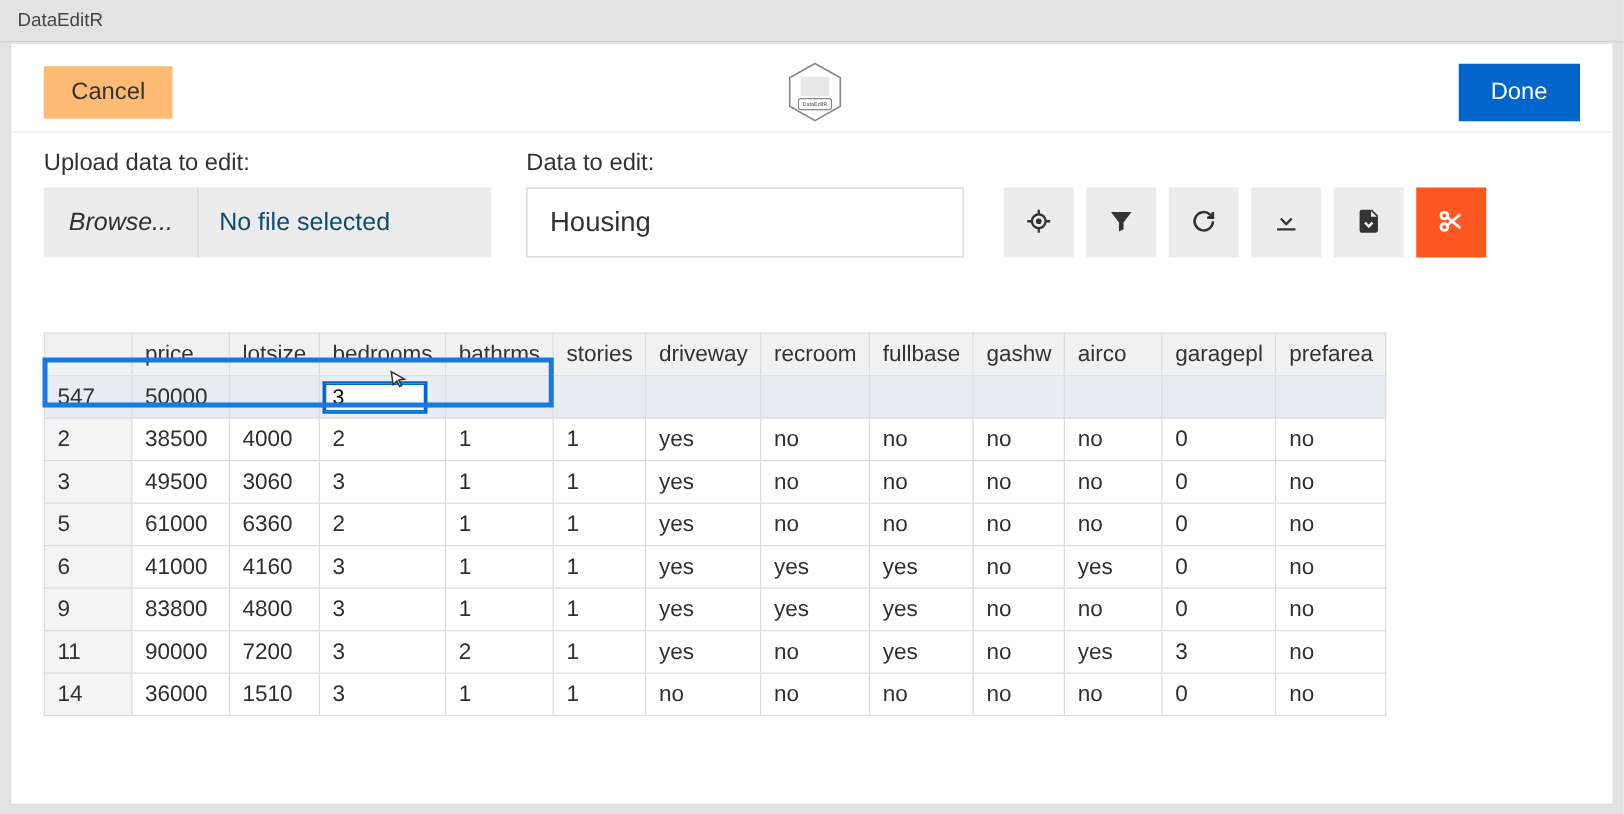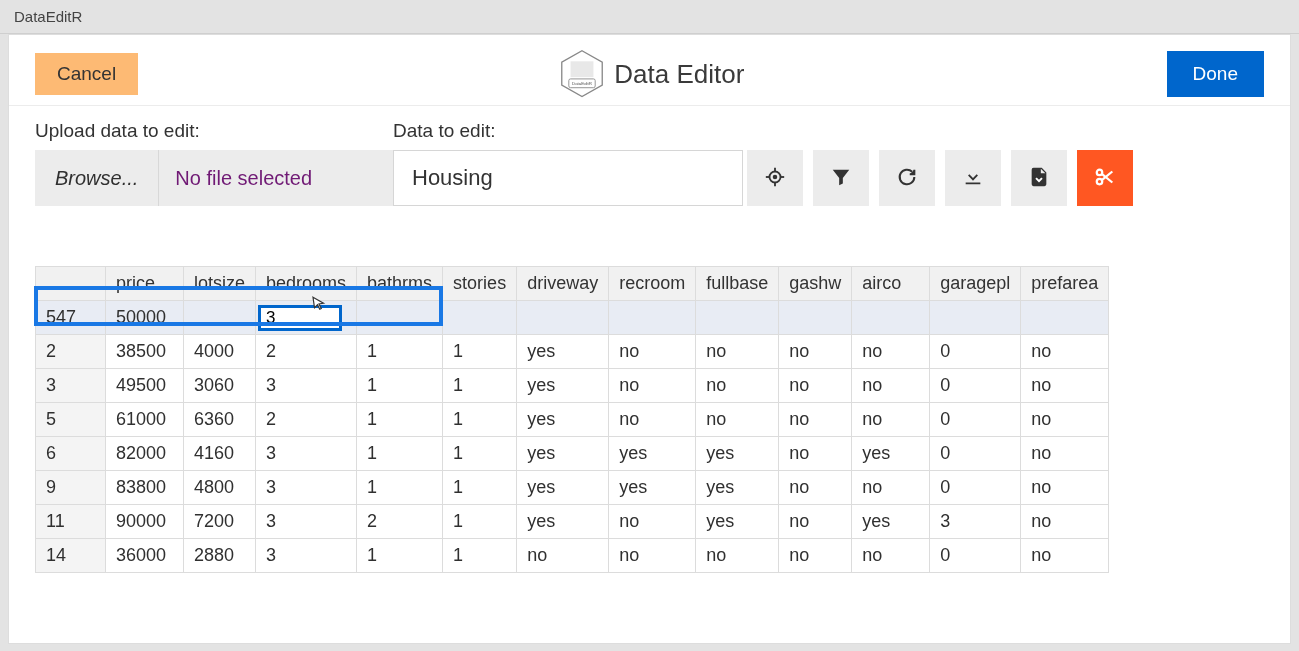--- a/index.html
+++ b/index.html
@@ -60,20 +60,21 @@
     background: #0066cc;
     color: #fff;
     border: none;
     padding: 12px 26px;
     font-size: 19px;
     cursor: pointer;
   }
   .controls-row {
     display: flex;
     padding: 14px 26px 8px 26px;
+    gap: 28px;
   }
   .control-group { display: flex; flex-direction: column; gap: 8px; }
   .control-label { font-size: 19px; color: #333; }
   .upload-box {
     display: flex;
     width: 358px;
     height: 56px;
     background: #ececec;
   }
   .browse-part {
@@ -81,21 +82,21 @@
     display: flex; align-items: center;
     border-right: 1px solid #d8d8d8;
     font-size: 20px;
     cursor: pointer;
     font-style: italic;
   }
   .file-status {
     flex: 1;
     display: flex; align-items: center;
     padding: 0 16px;
-    color: #701a75;
+    color: #0c4a6e;
     font-size: 20px;
   }
   .data-name-input {
     width: 350px;
     height: 56px;
     border: 1px solid #d6d6d6;
     padding: 16px 18px;
     font-size: 22px;
     color: #333;
     background: #fff;
@@ -187,21 +188,20 @@
     <button class="cancel-btn" data-name="cancel-button">Cancel</button>
     <div class="title-center" data-name="title-center">
       <span class="hex-logo" data-name="app-logo-icon">
         <svg viewBox="0 0 50 56">
             <polygon points="25,2 48,15 48,41 25,54 2,41 2,15" fill="#fff" stroke="#888" stroke-width="1.5"></polygon>
             <rect x="12" y="14" width="26" height="18" fill="#e8e8e8"></rect>
             <rect x="10" y="34" width="30" height="10" rx="2" fill="#fff" stroke="#888" stroke-width="1"></rect>
             <text x="25" y="41" font-size="5" text-anchor="middle" fill="#555">DataEditR</text>
           </svg>
       </span>
-      <span class="app-title" data-name="page-title">Data Editor</span>
     </div>
     <button class="done-btn" data-name="done-button">Done</button>
   </div>
 
   <div class="controls-row" data-name="controls-row">
     <div class="control-group" data-name="upload-group">
       <span class="control-label" data-name="upload-label">Upload data to edit:</span>
       <div class="upload-box" data-name="upload-box">
         <div class="browse-part" data-name="browse-button">Browse...</div>
         <div class="file-status" data-name="file-status">No file selected</div>
@@ -360,21 +360,21 @@
             <td data-name="cell-driveway">yes</td>
             <td data-name="cell-recroom">no</td>
             <td data-name="cell-fullbase">no</td>
             <td data-name="cell-gashw">no</td>
             <td data-name="cell-airco">no</td>
             <td data-name="cell-garagepl">0</td>
             <td data-name="cell-prefarea">no</td>
           </tr>
           <tr data-name="table-row">
             <td class="rownum" data-name="rownum-cell">6</td>
-            <td data-name="cell-price">82000</td>
+            <td data-name="cell-price">41000</td>
             <td data-name="cell-lotsize">4160</td>
             <td data-name="cell-bedrooms">3</td>
             <td data-name="cell-bathrms">1</td>
             <td data-name="cell-stories">1</td>
             <td data-name="cell-driveway">yes</td>
             <td data-name="cell-recroom">yes</td>
             <td data-name="cell-fullbase">yes</td>
             <td data-name="cell-gashw">no</td>
             <td data-name="cell-airco">yes</td>
             <td data-name="cell-garagepl">0</td>
@@ -406,21 +406,21 @@
             <td data-name="cell-recroom">no</td>
             <td data-name="cell-fullbase">yes</td>
             <td data-name="cell-gashw">no</td>
             <td data-name="cell-airco">yes</td>
             <td data-name="cell-garagepl">3</td>
             <td data-name="cell-prefarea">no</td>
           </tr>
           <tr data-name="table-row">
             <td class="rownum" data-name="rownum-cell">14</td>
             <td data-name="cell-price">36000</td>
-            <td data-name="cell-lotsize">2880</td>
+            <td data-name="cell-lotsize">1510</td>
             <td data-name="cell-bedrooms">3</td>
             <td data-name="cell-bathrms">1</td>
             <td data-name="cell-stories">1</td>
             <td data-name="cell-driveway">no</td>
             <td data-name="cell-recroom">no</td>
             <td data-name="cell-fullbase">no</td>
             <td data-name="cell-gashw">no</td>
             <td data-name="cell-airco">no</td>
             <td data-name="cell-garagepl">0</td>
             <td data-name="cell-prefarea">no</td>

